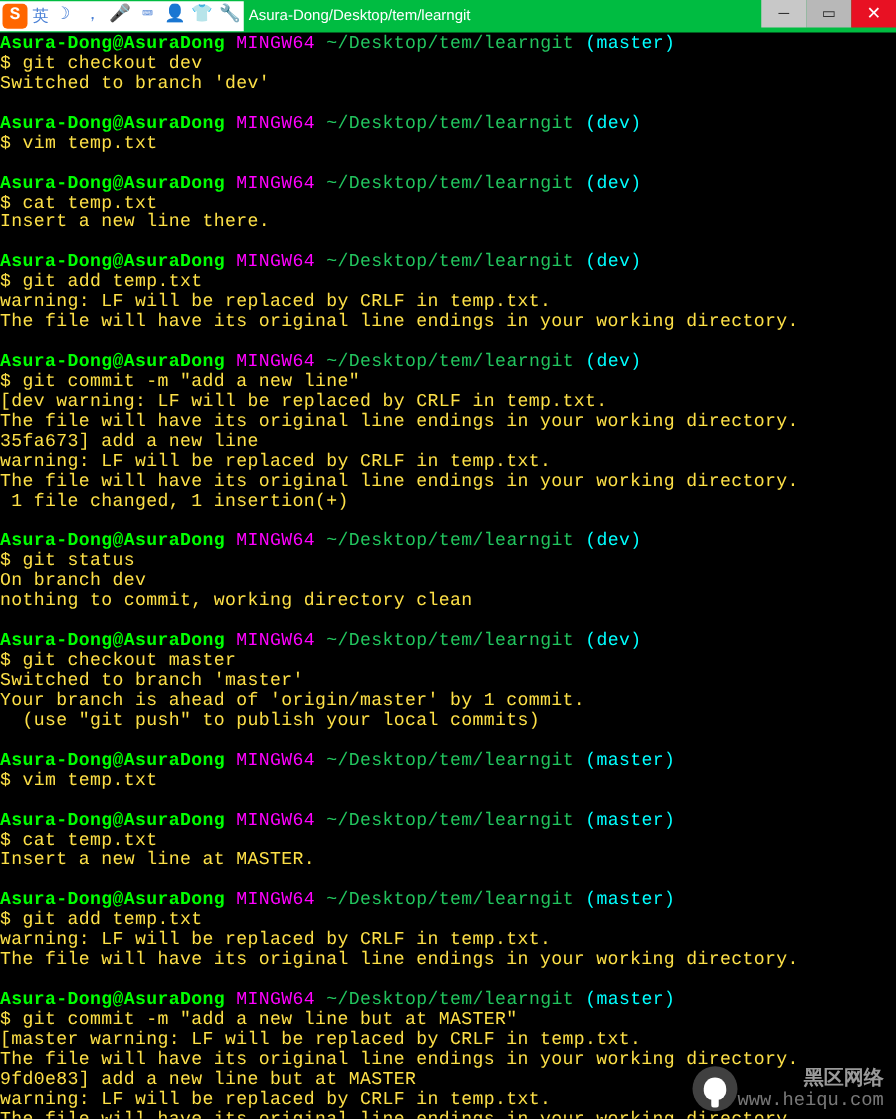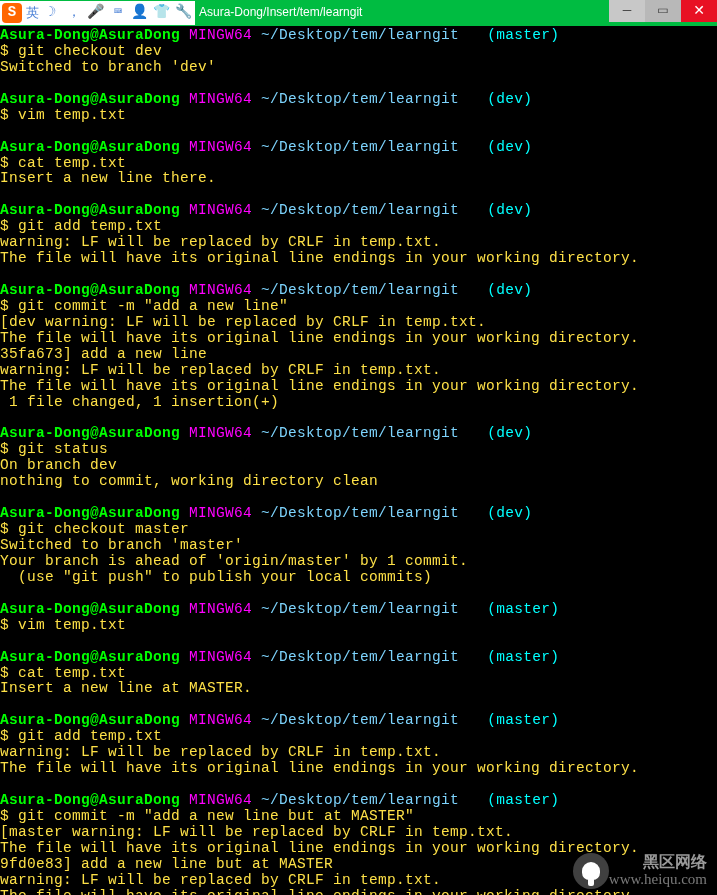--- a/index.html
+++ b/index.html
@@ -83,32 +83,32 @@
 .win-close { background: #e81123; color: #fff; font-size: 14px; }
 .terminal {
   padding: 2px 0 0 0;
   white-space: pre;
   font-size: 14.5px;
   letter-spacing: 0.3px;
 }
 .line { min-height: 15px; }
 .user { color: #00ff00; font-weight: bold; }
 .host { color: #ff00ff; }
-.path { color: #7dd3fc; }
-.branch { color: #00ffff; margin-left: 19px; }
+.path { color: #22c55e; }
+.branch { color: #00ffff; }
 .cmd { color: #fde047; }
 .watermark {
   position: absolute;
   right: 10px;
   bottom: 6px;
   display: flex;
-  align-items: flex-start;
+  align-items: flex-end;
   gap: 0;
   color: rgba(255,255,255,0.6);
-  font-family: Liberation Serif, serif;
+  font-family: Liberation Mono, monospace;
 }
 .wm-icon {
   width: 36px;
   height: 36px;
   background: rgba(80,80,80,0.8);
   border-radius: 50%;
   display: flex;
   align-items: center;
   justify-content: center;
 }
@@ -141,21 +141,21 @@
     <div class="ime-logo">S</div>
     <span class="ime-lang">英</span>
     <span class="ime-icon">☽</span>
     <span class="ime-icon">，</span>
     <span class="ime-icon">🎤</span>
     <span class="ime-icon">⌨</span>
     <span class="ime-icon">👤</span>
     <span class="ime-icon">👕</span>
     <span class="ime-icon">🔧</span>
   </div>
-  <span class="title-text">Asura-Dong/Insert/tem/learngit</span>
+  <span class="title-text">Asura-Dong/Desktop/tem/learngit</span>
   <div class="window-controls">
     <div class="win-btn win-min">─</div>
     <div class="win-btn win-max">▭</div>
     <div class="win-btn win-close">✕</div>
   </div>
 </div>
 
 <div class="terminal" id="terminal"><div class="line"><span class="user">Asura-Dong@AsuraDong</span> <span class="host">MINGW64</span> <span class="path">~/Desktop/tem/learngit</span> <span class="branch">(master)</span></div><div class="line cmd">$ git checkout dev</div><div class="line cmd">Switched to branch 'dev'</div><div class="line"> </div><div class="line"><span class="user">Asura-Dong@AsuraDong</span> <span class="host">MINGW64</span> <span class="path">~/Desktop/tem/learngit</span> <span class="branch">(dev)</span></div><div class="line cmd">$ vim temp.txt</div><div class="line"> </div><div class="line"><span class="user">Asura-Dong@AsuraDong</span> <span class="host">MINGW64</span> <span class="path">~/Desktop/tem/learngit</span> <span class="branch">(dev)</span></div><div class="line cmd">$ cat temp.txt</div><div class="line cmd">Insert a new line there.</div><div class="line"> </div><div class="line"><span class="user">Asura-Dong@AsuraDong</span> <span class="host">MINGW64</span> <span class="path">~/Desktop/tem/learngit</span> <span class="branch">(dev)</span></div><div class="line cmd">$ git add temp.txt</div><div class="line cmd">warning: LF will be replaced by CRLF in temp.txt.</div><div class="line cmd">The file will have its original line endings in your working directory.</div><div class="line"> </div><div class="line"><span class="user">Asura-Dong@AsuraDong</span> <span class="host">MINGW64</span> <span class="path">~/Desktop/tem/learngit</span> <span class="branch">(dev)</span></div><div class="line cmd">$ git commit -m "add a new line"</div><div class="line cmd">[dev warning: LF will be replaced by CRLF in temp.txt.</div><div class="line cmd">The file will have its original line endings in your working directory.</div><div class="line cmd">35fa673] add a new line</div><div class="line cmd">warning: LF will be replaced by CRLF in temp.txt.</div><div class="line cmd">The file will have its original line endings in your working directory.</div><div class="line cmd"> 1 file changed, 1 insertion(+)</div><div class="line"> </div><div class="line"><span class="user">Asura-Dong@AsuraDong</span> <span class="host">MINGW64</span> <span class="path">~/Desktop/tem/learngit</span> <span class="branch">(dev)</span></div><div class="line cmd">$ git status</div><div class="line cmd">On branch dev</div><div class="line cmd">nothing to commit, working directory clean</div><div class="line"> </div><div class="line"><span class="user">Asura-Dong@AsuraDong</span> <span class="host">MINGW64</span> <span class="path">~/Desktop/tem/learngit</span> <span class="branch">(dev)</span></div><div class="line cmd">$ git checkout master</div><div class="line cmd">Switched to branch 'master'</div><div class="line cmd">Your branch is ahead of 'origin/master' by 1 commit.</div><div class="line cmd">  (use "git push" to publish your local commits)</div><div class="line"> </div><div class="line"><span class="user">Asura-Dong@AsuraDong</span> <span class="host">MINGW64</span> <span class="path">~/Desktop/tem/learngit</span> <span class="branch">(master)</span></div><div class="line cmd">$ vim temp.txt</div><div class="line"> </div><div class="line"><span class="user">Asura-Dong@AsuraDong</span> <span class="host">MINGW64</span> <span class="path">~/Desktop/tem/learngit</span> <span class="branch">(master)</span></div><div class="line cmd">$ cat temp.txt</div><div class="line cmd">Insert a new line at MASTER.</div><div class="line"> </div><div class="line"><span class="user">Asura-Dong@AsuraDong</span> <span class="host">MINGW64</span> <span class="path">~/Desktop/tem/learngit</span> <span class="branch">(master)</span></div><div class="line cmd">$ git add temp.txt</div><div class="line cmd">warning: LF will be replaced by CRLF in temp.txt.</div><div class="line cmd">The file will have its original line endings in your working directory.</div><div class="line"> </div><div class="line"><span class="user">Asura-Dong@AsuraDong</span> <span class="host">MINGW64</span> <span class="path">~/Desktop/tem/learngit</span> <span class="branch">(master)</span></div><div class="line cmd">$ git commit -m "add a new line but at MASTER"</div><div class="line cmd">[master warning: LF will be replaced by CRLF in temp.txt.</div><div class="line cmd">The file will have its original line endings in your working directory.</div><div class="line cmd">9fd0e83] add a new line but at MASTER</div><div class="line cmd">warning: LF will be replaced by CRLF in temp.txt.</div><div class="line cmd">The file will have its original line endings in your working directory.</div></div>
 
 <div class="watermark">

